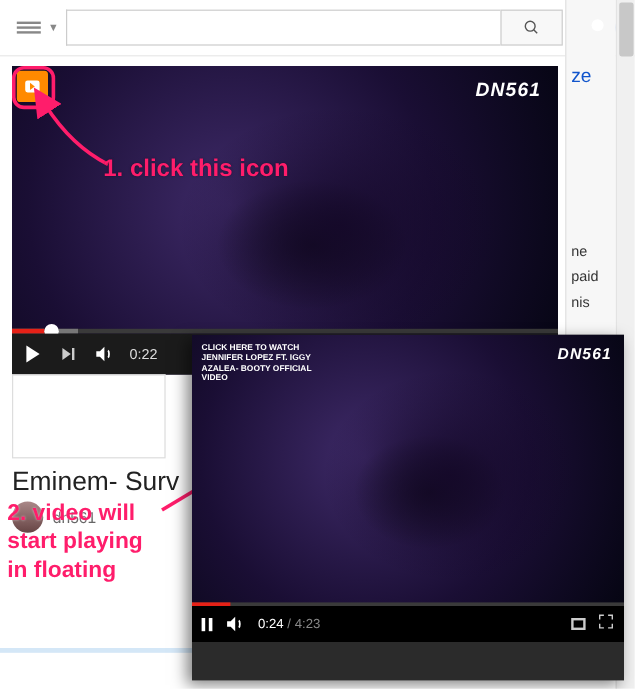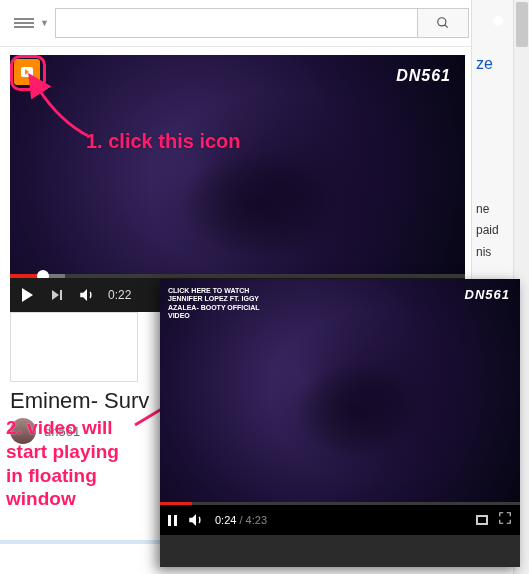--- a/index.html
+++ b/index.html
@@ -184,21 +184,20 @@
           <path d="M0,0 L8,4 L0,8 Z" fill="#ff1d6b"></path>
         </marker>
       </defs>
   <path d="M5,35 Q30,20 55,5" stroke="#ff1d6b" stroke-width="3" fill="none" marker-end="url(#ah2)"></path>
     </svg>
 </div>
 <div class="ann2">
   <div>2. video will</div>
   <div>start playing</div>
   <div>in floating</div>
-  <div>window</div>
 </div>
 
 <div class="bottom-hr"></div>
 
 <div class="popup">
   <div class="popup-video">
     <div class="hood"></div>
     <div class="overlay-text">
       <div>CLICK HERE TO WATCH</div>
       <div>JENNIFER LOPEZ FT. IGGY</div>

